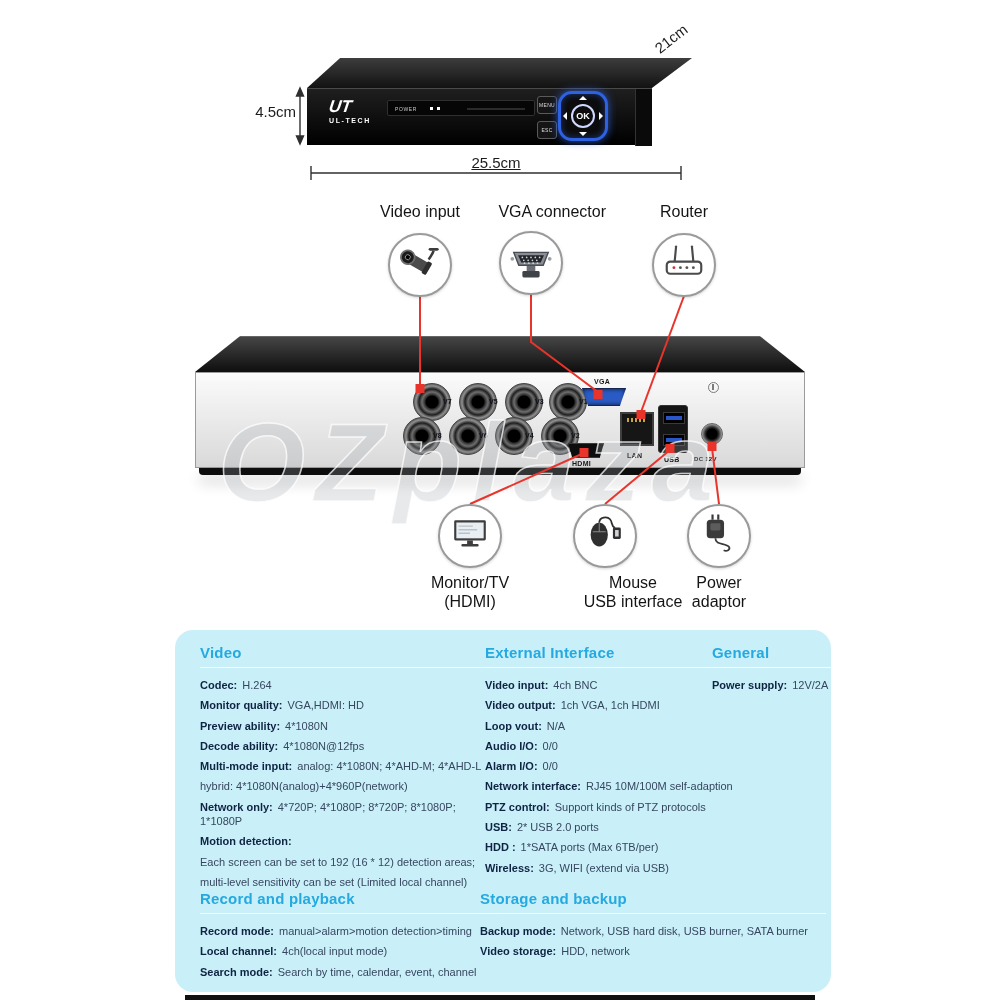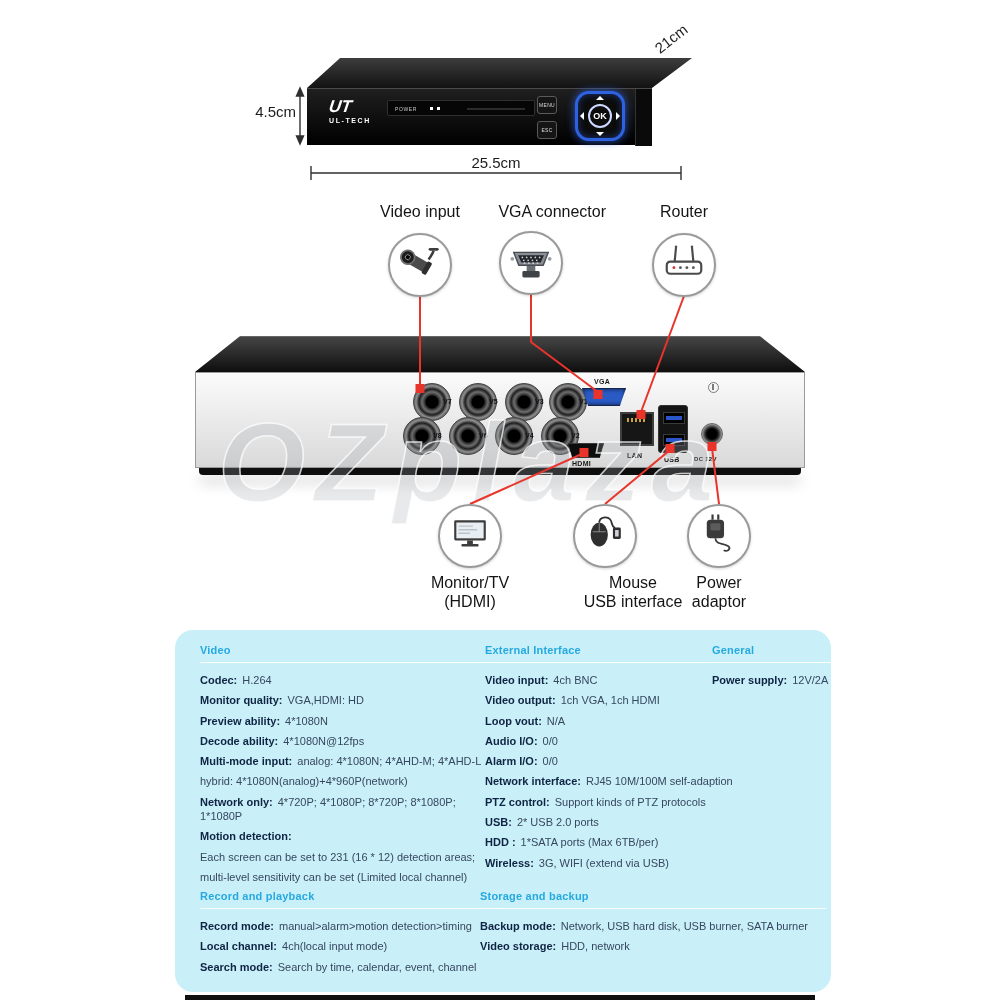--- a/index.html
+++ b/index.html
@@ -67,21 +67,21 @@
     background:radial-gradient(circle,#000 0 5px,#333 7px,#a0a0a0 10px); }
   .gnd { width:11px; height:11px; border-radius:50%; border:1.6px solid #7b7b7b; }
   .gnd::after { content:""; position:absolute; left:3.4px; top:1px; width:1.6px; height:6px; background:#7b7b7b; }
 
   .watermark { left:178px; top:398px; width:760px; font-size:112px; font-weight:bold; font-style:italic;
     letter-spacing:10px; color:rgba(165,170,177,.26); -webkit-text-stroke:1.5px rgba(255,255,255,.75);
     z-index:2; white-space:nowrap;margin-left:40px; }
 
   
   .spec-panel { left:175px; top:630px; width:656px; height:362px; background:#c9f0f9; border-radius:18px; z-index:1; }
-  .spec-title { font-size:11px; font-weight:bold; color:#25a9e0; padding-bottom:6px; margin-bottom:10px;
+  .spec-title { font-size:15px; font-weight:bold; color:#25a9e0; padding-bottom:6px; margin-bottom:10px;
     border-bottom:1px solid rgba(255,255,255,.9); letter-spacing:.2px; }
   .spec-row { font-size:11px; line-height:1.3; margin-bottom:6px; color:#37465f; }
   .spec-label { font-weight:bold; color:#0f2342; margin-right:5px; }
   .spec-label:empty { display:none; margin:0; }
 
   .bottom-bar { left:185px; bottom:0; width:630px; height:5px; background:#101010; }
 </style>
 </head>
 <body>
 
@@ -94,33 +94,33 @@
       <div class="brand-name">UL-TECH</div>
     </div>
     <div class="abs slot" style="left:80px;top:11px;">
       <span class="slot-power">POWER</span>
       <span class="led" style="left:42px;"></span>
       <span class="led" style="left:49px;"></span>
       <span class="slot-line"></span>
     </div>
     <div class="abs fbtn" style="left:230px;top:7px;">MENU</div>
     <div class="abs fbtn" style="left:230px;top:32px;">ESC</div>
-    <div class="abs dpad" style="left:268px;top:2px;">
+    <div class="abs dpad" style="left:251px;top:2px;">
       <span class="arr a-up"></span>
       <span class="arr a-down"></span>
       <span class="arr a-left"></span>
       <span class="arr a-right"></span>
       <div class="dpad-ok">OK</div>
     </div>
     <div class="abs ir-panel" style="left:328px;top:0;"></div>
   </div>
 
   <div class="abs dim-label" style="left:246px;top:103px;width:50px;text-align:right;">4.5cm</div>
   <div class="abs dim-label" style="left:645px;top:30px;width:52px;text-align:center;transform:rotate(-38deg);">21cm</div>
-  <div class="abs dim-label" style="left:420px;top:154px;width:152px;text-align:center;">25.5cm</div>
+  <div class="abs dim-label" style="left:420px;top:154px;width:152px;text-align:center;text-decoration:underline;">25.5cm</div>
 
   <div class="abs callout-label" style="left:345px;top:202px;width:150px;">Video input</div>
   <div class="abs callout-label" style="left:456px;top:202px;width:150px;text-align:right;">VGA connector</div>
   <div class="abs callout-label" style="left:609px;top:202px;width:150px;">Router</div>
 
   <div class="abs callout-circle" style="left:388px;top:233px;">
     <span>
       <svg width="46" height="46" viewBox="0 0 64 64">
         <g transform="rotate(30 30 32)">
           <rect x="12" y="25" width="32" height="15" rx="2" fill="#4b4b4b"></rect>
@@ -314,21 +314,21 @@
           <div class="spec-row"><span class="spec-label">Decode ability:</span><span class="spec-value">4*1080N@12fps</span></div>
 
           <div class="spec-row"><span class="spec-label">Multi-mode input:</span><span class="spec-value">analog: 4*1080N; 4*AHD-M; 4*AHD-L</span></div>
 
           <div class="spec-row"><span class="spec-value">hybrid: 4*1080N(analog)+4*960P(network)</span></div>
 
           <div class="spec-row"><span class="spec-label">Network only:</span><span class="spec-value">4*720P; 4*1080P; 8*720P; 8*1080P; 1*1080P</span></div>
 
           <div class="spec-row"><span class="spec-label">Motion detection:</span><span class="spec-value"></span></div>
 
-          <div class="spec-row"><span class="spec-value">Each screen can be set to 231 (16 * 12) detection areas;</span></div>
+          <div class="spec-row"><span class="spec-value">Each screen can be set to 192 (16 * 12) detection areas;</span></div>
 
           <div class="spec-row"><span class="spec-value">multi-level sensitivity can be set (Limited local channel)</span></div>
         </div>
     </section>
 
     <section class="abs" style="left:310px;top:14px;width:340px;">
       <h3 class="spec-title">External Interface</h3>
       <div>
 
           <div class="spec-row"><span class="spec-label">Video input:</span><span class="spec-value">4ch BNC</span></div>

